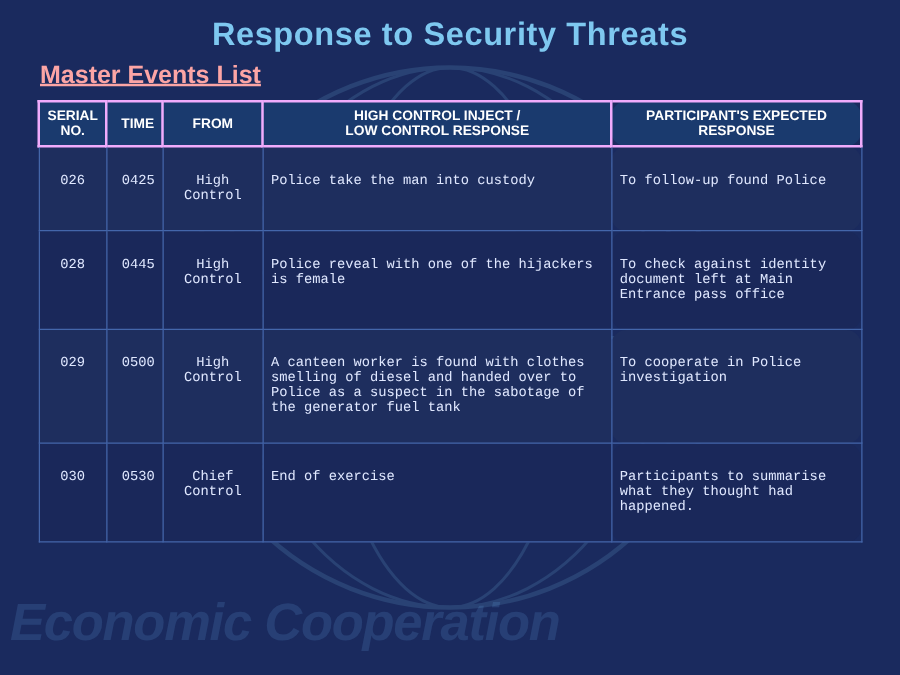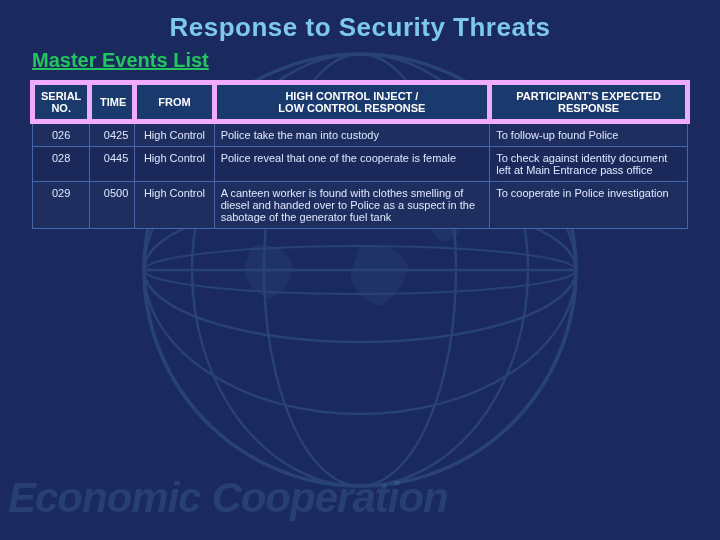--- a/index.html
+++ b/index.html
@@ -39,62 +39,63 @@
     .page-title {
       text-align: center;
       color: #7ec8f0;
       font-size: 26px;
       font-weight: bold;
       margin-bottom: 6px;
       letter-spacing: 0.5px;
     }
 
     .section-title {
-      color: #22c55e;
+      color: #fca5a5;
       font-size: 20px;
       font-weight: bold;
       text-decoration: underline;
       margin-bottom: 8px;
       padding-left: 2px;
     }
 
     table {
       width: 100%;
       border-collapse: collapse;
       font-size: 11px;
     }
 
     thead tr {
       background: #1a3a6e;
     }
 
     thead th {
-      border: 5px solid #f0abfc;
+      border: 2px solid #f0abfc;
       padding: 5px 6px;
       color: #ffffff;
       text-align: center;
       font-weight: bold;
       font-size: 11px;
       text-transform: uppercase;
     }
 
     tbody tr {
       background: #1e2e5e;
     }
 
     tbody tr:nth-child(even) {
       background: #1a285a;
     }
 
     tbody td {
       border: 1px solid #4466aa;
-      padding: 5px 6px;
+      padding: 21px 6px;
       color: #e0e8ff;
       vertical-align: top;
       font-size: 11px;
+      font-family: Liberation Mono, monospace;
     }
 
     .col-serial { width: 48px; text-align: center; }
     .col-time   { width: 45px; text-align: right; }
     .col-from   { width: 80px; text-align: center; }
     .col-inject { width: 280px; }
     .col-resp   { width: 200px; border-radius: 12px; }
 
     .watermark-text {
       position: absolute;
@@ -150,27 +151,34 @@
           <td class="col-serial">026</td>
           <td class="col-time">0425</td>
           <td class="col-from">High Control</td>
           <td class="col-inject">Police take the man into custody</td>
           <td class="col-resp">To follow-up found Police</td>
         </tr>
         <tr>
           <td class="col-serial">028</td>
           <td class="col-time">0445</td>
           <td class="col-from">High Control</td>
-          <td class="col-inject">Police reveal that one of the cooperate is female</td>
+          <td class="col-inject">Police reveal with one of the hijackers is female</td>
           <td class="col-resp">To check against identity document left at Main Entrance pass office</td>
         </tr>
         <tr>
           <td class="col-serial">029</td>
           <td class="col-time">0500</td>
           <td class="col-from">High Control</td>
           <td class="col-inject">A canteen worker is found with clothes smelling of diesel and handed over to Police as a suspect in the sabotage of the generator fuel tank</td>
           <td class="col-resp">To cooperate in Police investigation</td>
         </tr>
+        <tr>
+          <td class="col-serial">030</td>
+          <td class="col-time">0530</td>
+          <td class="col-from">Chief<br>Control</td>
+          <td class="col-inject">End of exercise</td>
+          <td class="col-resp">Participants to summarise what they thought had happened.</td>
+        </tr>
       </tbody>
   </table>
 </div>
 
 <div class="watermark-text">Economic Cooperation</div>
 
 </body></html>

